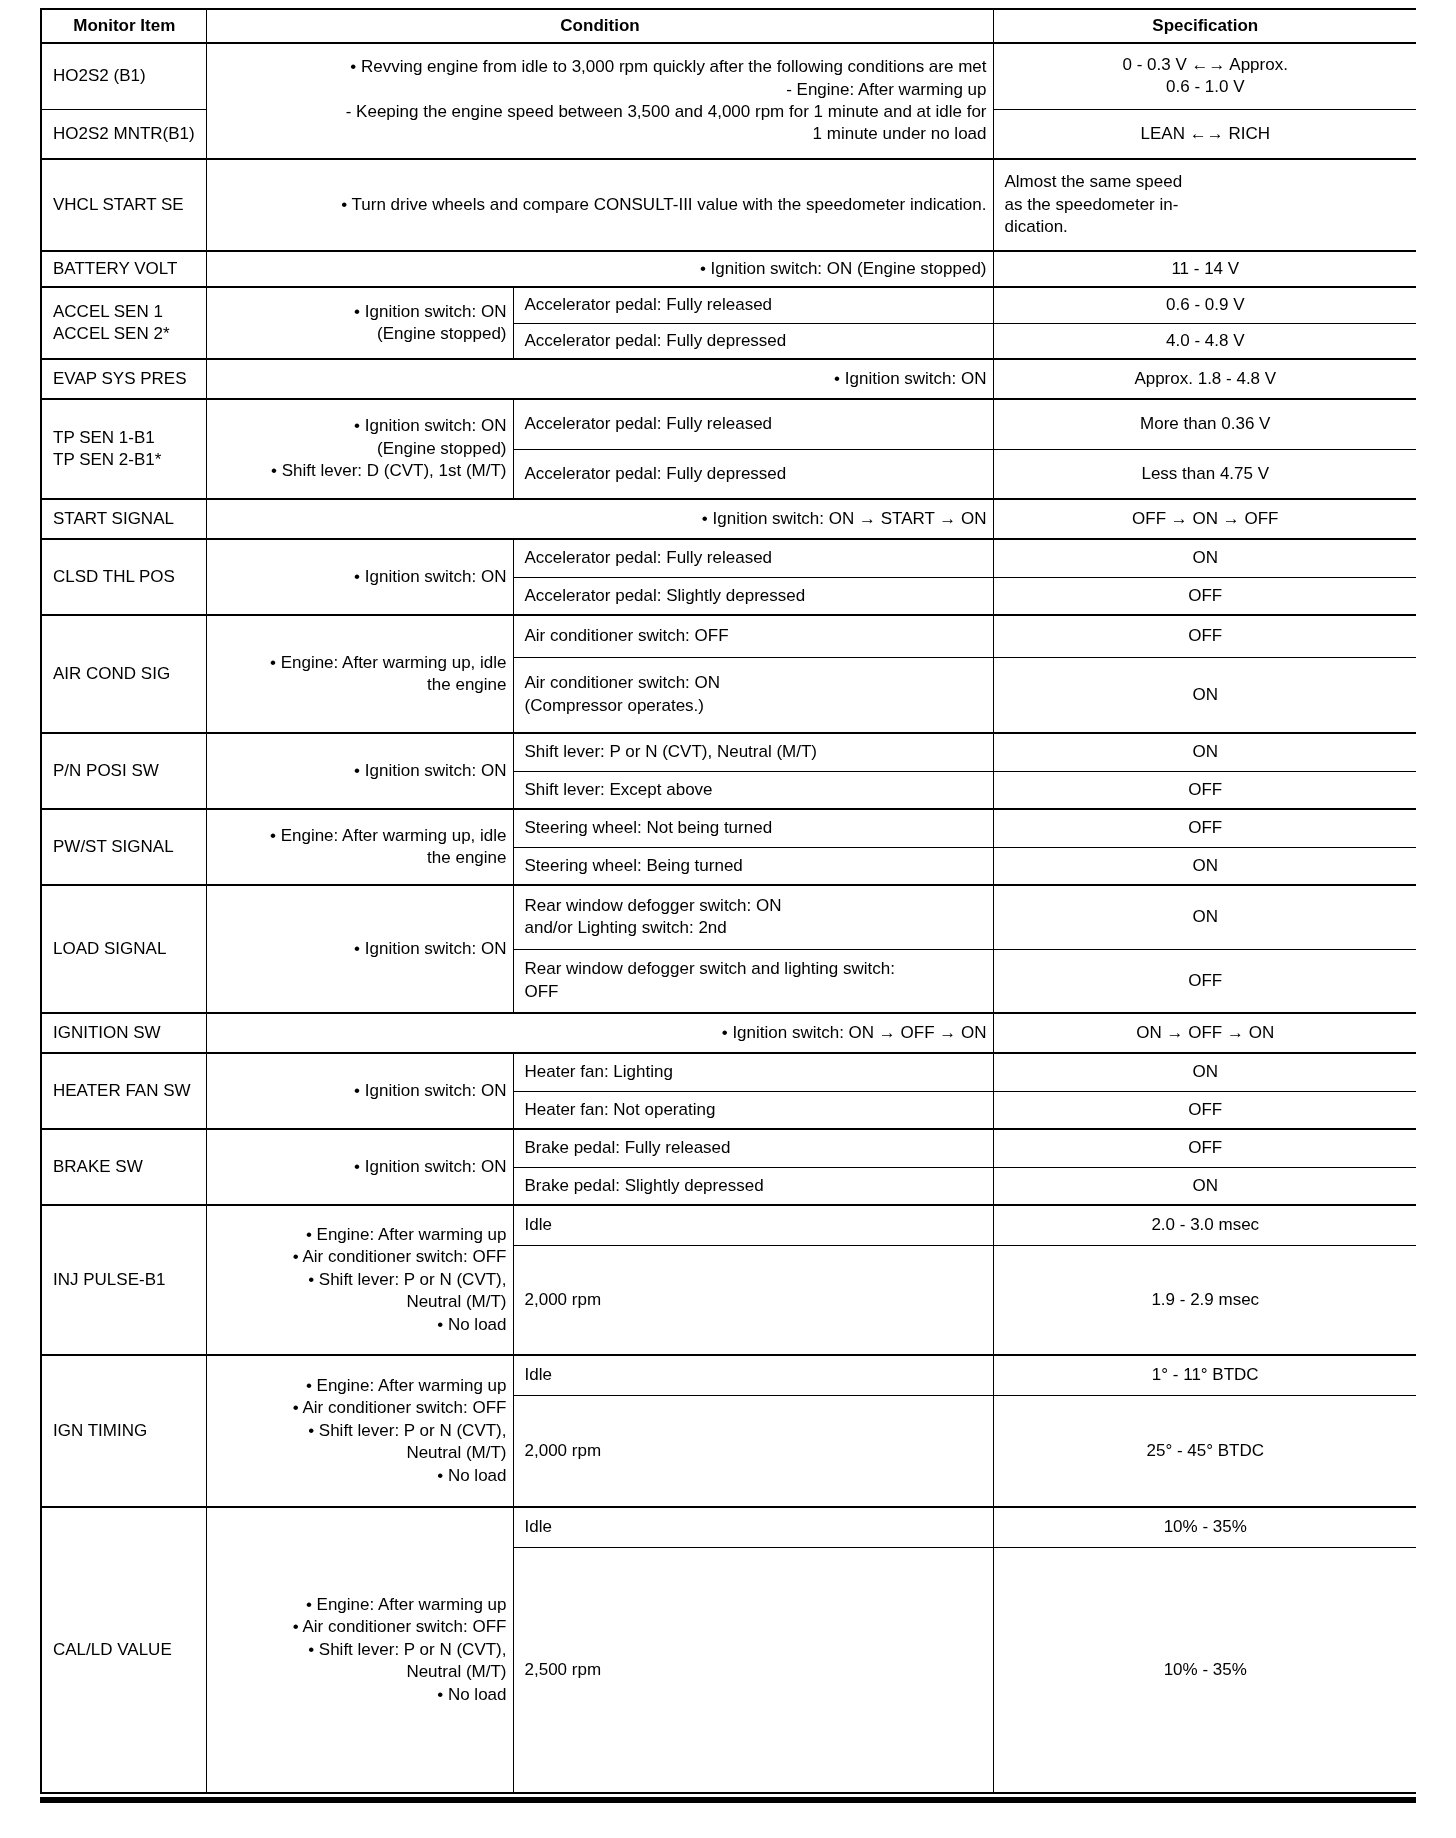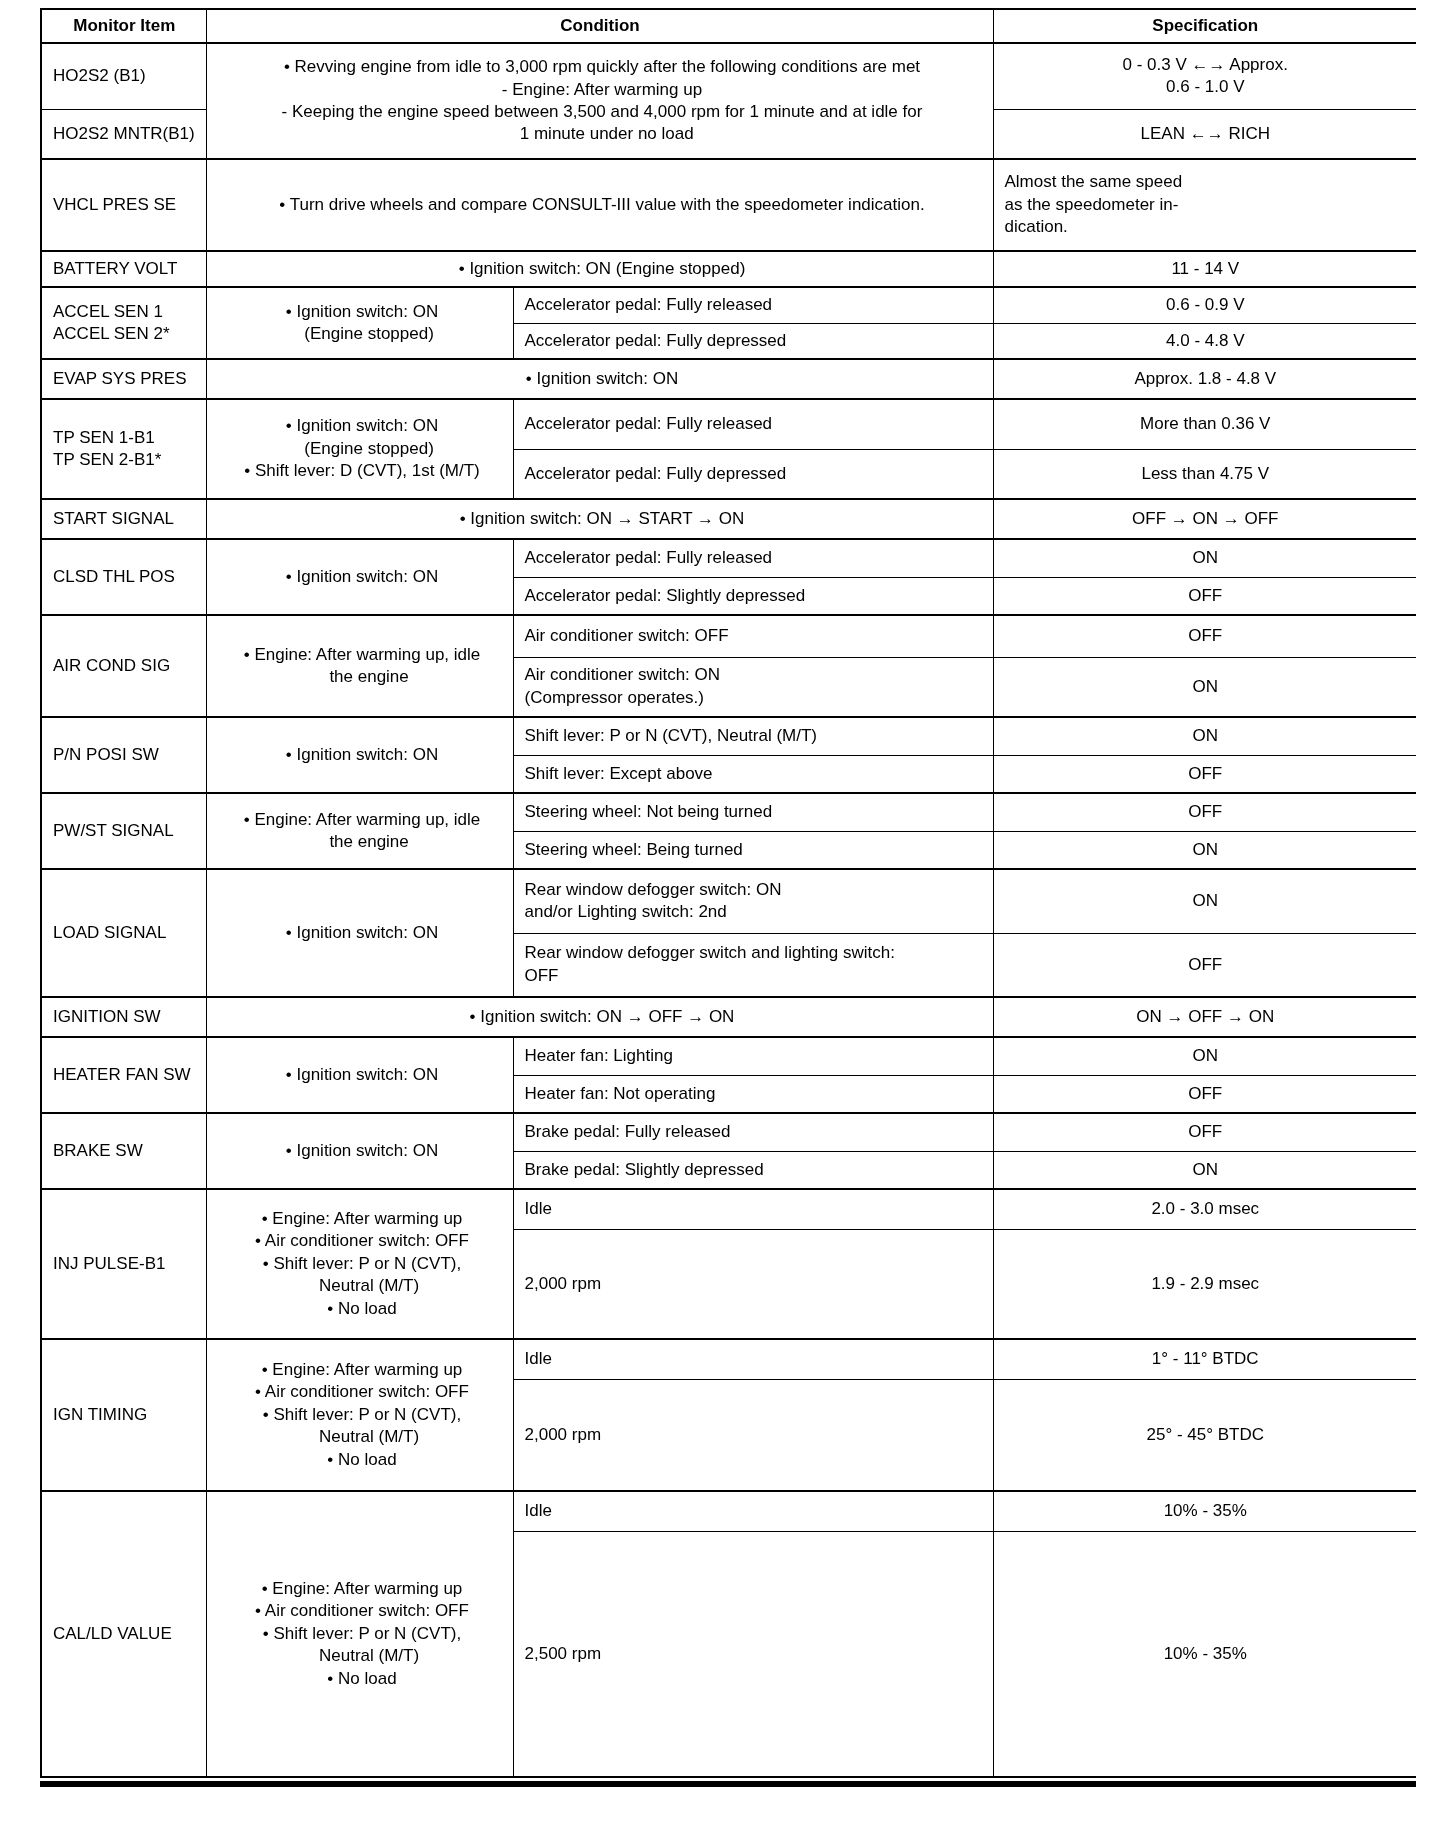--- a/index.html
+++ b/index.html
@@ -24,27 +24,27 @@
     white-space: pre-wrap;
     overflow: hidden;
   }
   th {
     text-align: center;
     font-weight: bold;
     border-bottom: 2px solid #000;
   }
   tr.sec > td { border-top: 2px solid #000; }
   td.item    { text-align: left; margin-top: 33px; }
-  td.cond    { text-align: center; padding-right: 6px; }
+  td.cond    { text-align: right; padding-right: 6px; }
   td.subcond { text-align: left; margin-top: 48px; }
   td.spec    { text-align: center; }
   td.specleft{ text-align: left; }
   
   .h34{height:34px}.h36{height:36px}.h38{height:38px}.h40{height:40px}
-  .h42{height:42px}.h50{height:50px}.h60{height:60px}.h64{height:64px}
+  .h42{height:42px}.h50{height:50px}.h60{height:76px}.h64{height:64px}
   .h66{height:66px}.h92{height:92px}.h110{height:110px}.h112{height:112px}
   .h285{height:246px}
   .bottom-rule {
     width: 1376px;
     height: 6px;
     background: #000;
     margin-top: 3px;
   }
 </style>
 </head>
@@ -74,21 +74,21 @@
   1 minute under no load</td>
       <td class="spec">0 - 0.3 V ←→ Approx.
 0.6 - 1.0 V</td>
     </tr>
     <tr class="h50">
       <td class="item">HO2S2 MNTR(B1)</td>
       <td class="spec">LEAN ←→ RICH</td>
     </tr>
 
     <tr class="sec h92">
-      <td class="item">VHCL PRES SE</td>
+      <td class="item">VHCL START SE</td>
       <td class="cond" colspan="2">• Turn drive wheels and compare CONSULT-III value with the speedometer indication.</td>
       <td class="specleft">Almost the same speed
 as the speedometer in-
 dication.</td>
     </tr>
 
     <tr class="sec h36">
       <td class="item">BATTERY VOLT</td>
       <td class="cond" colspan="2">• Ignition switch: ON (Engine stopped)</td>
       <td class="spec">11 - 14 V</td>

